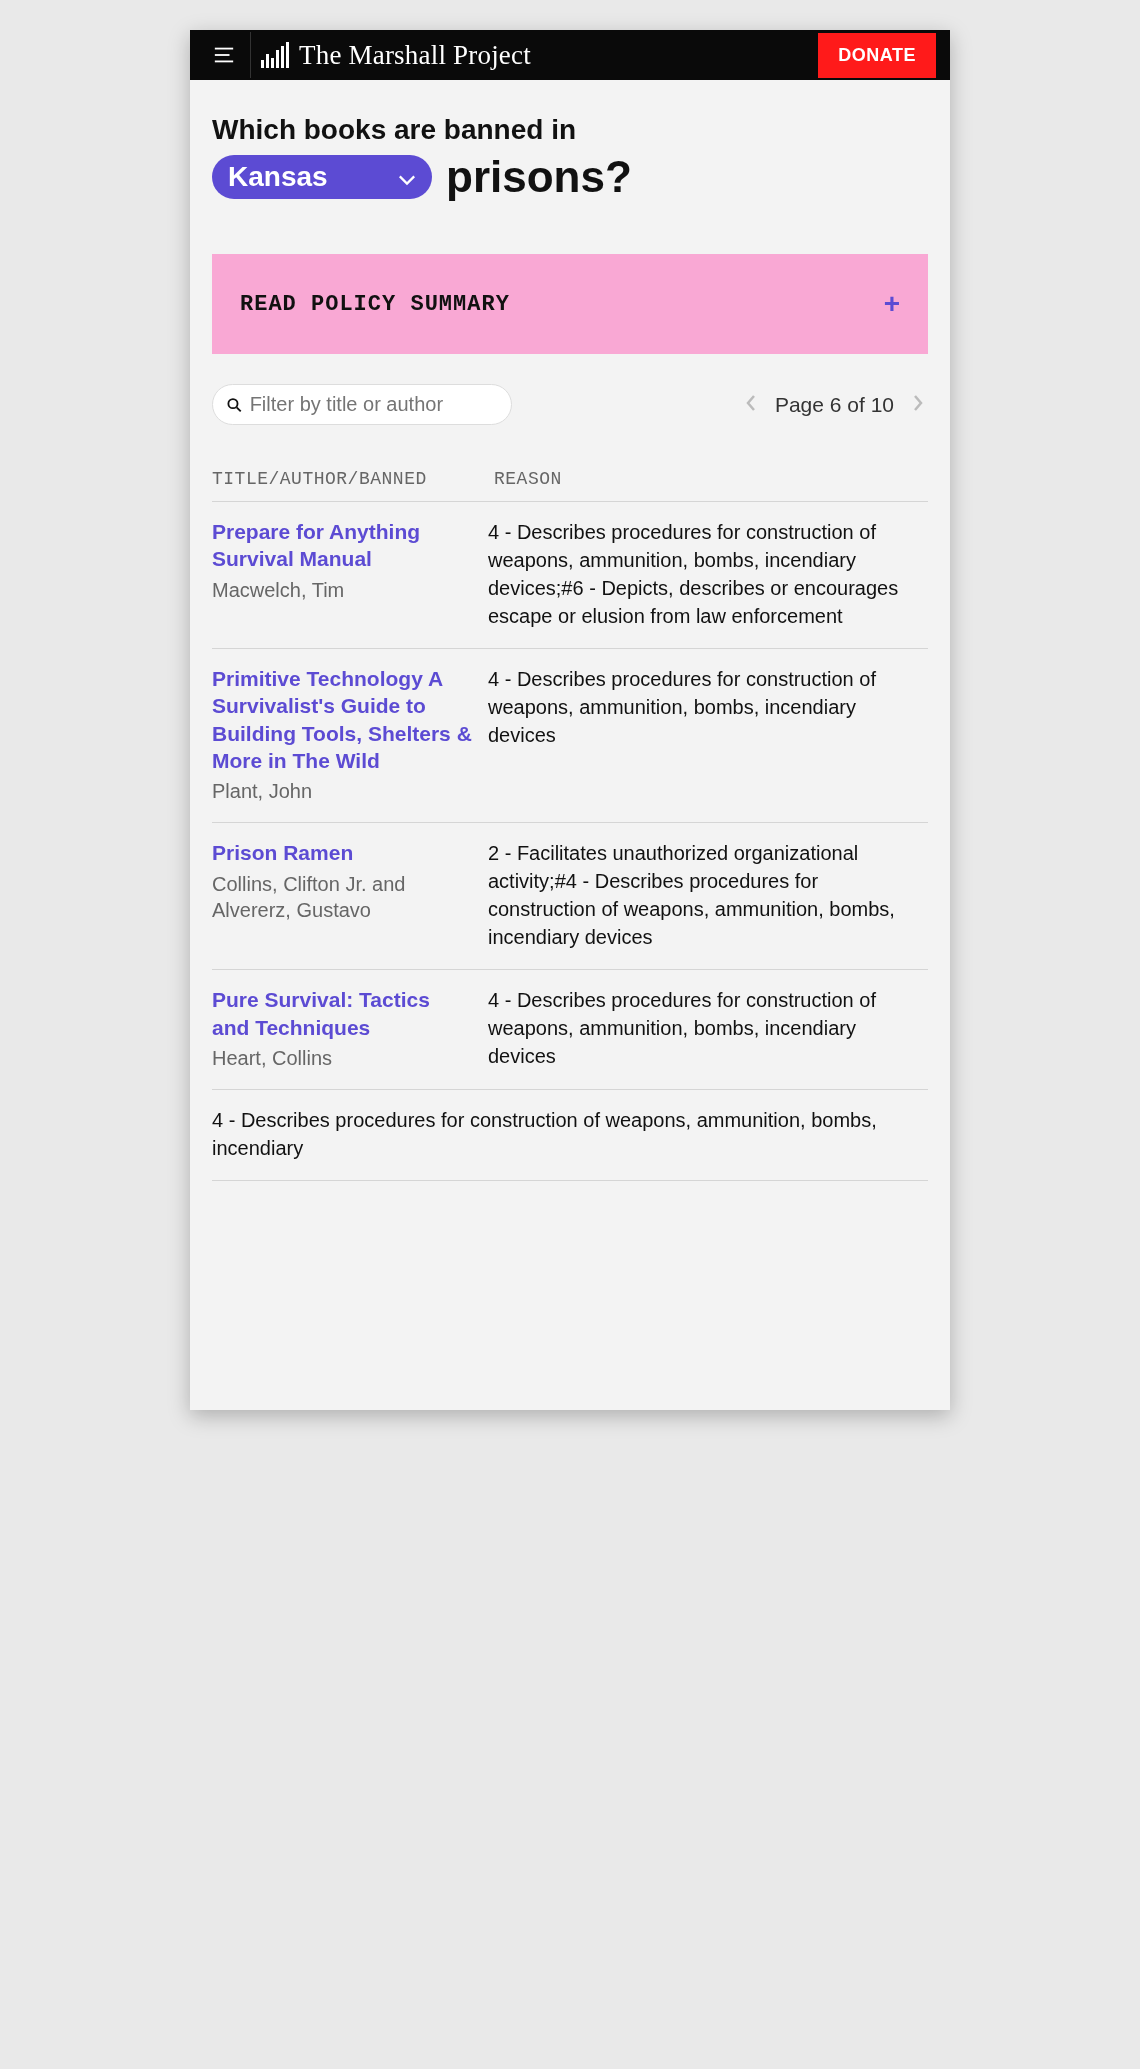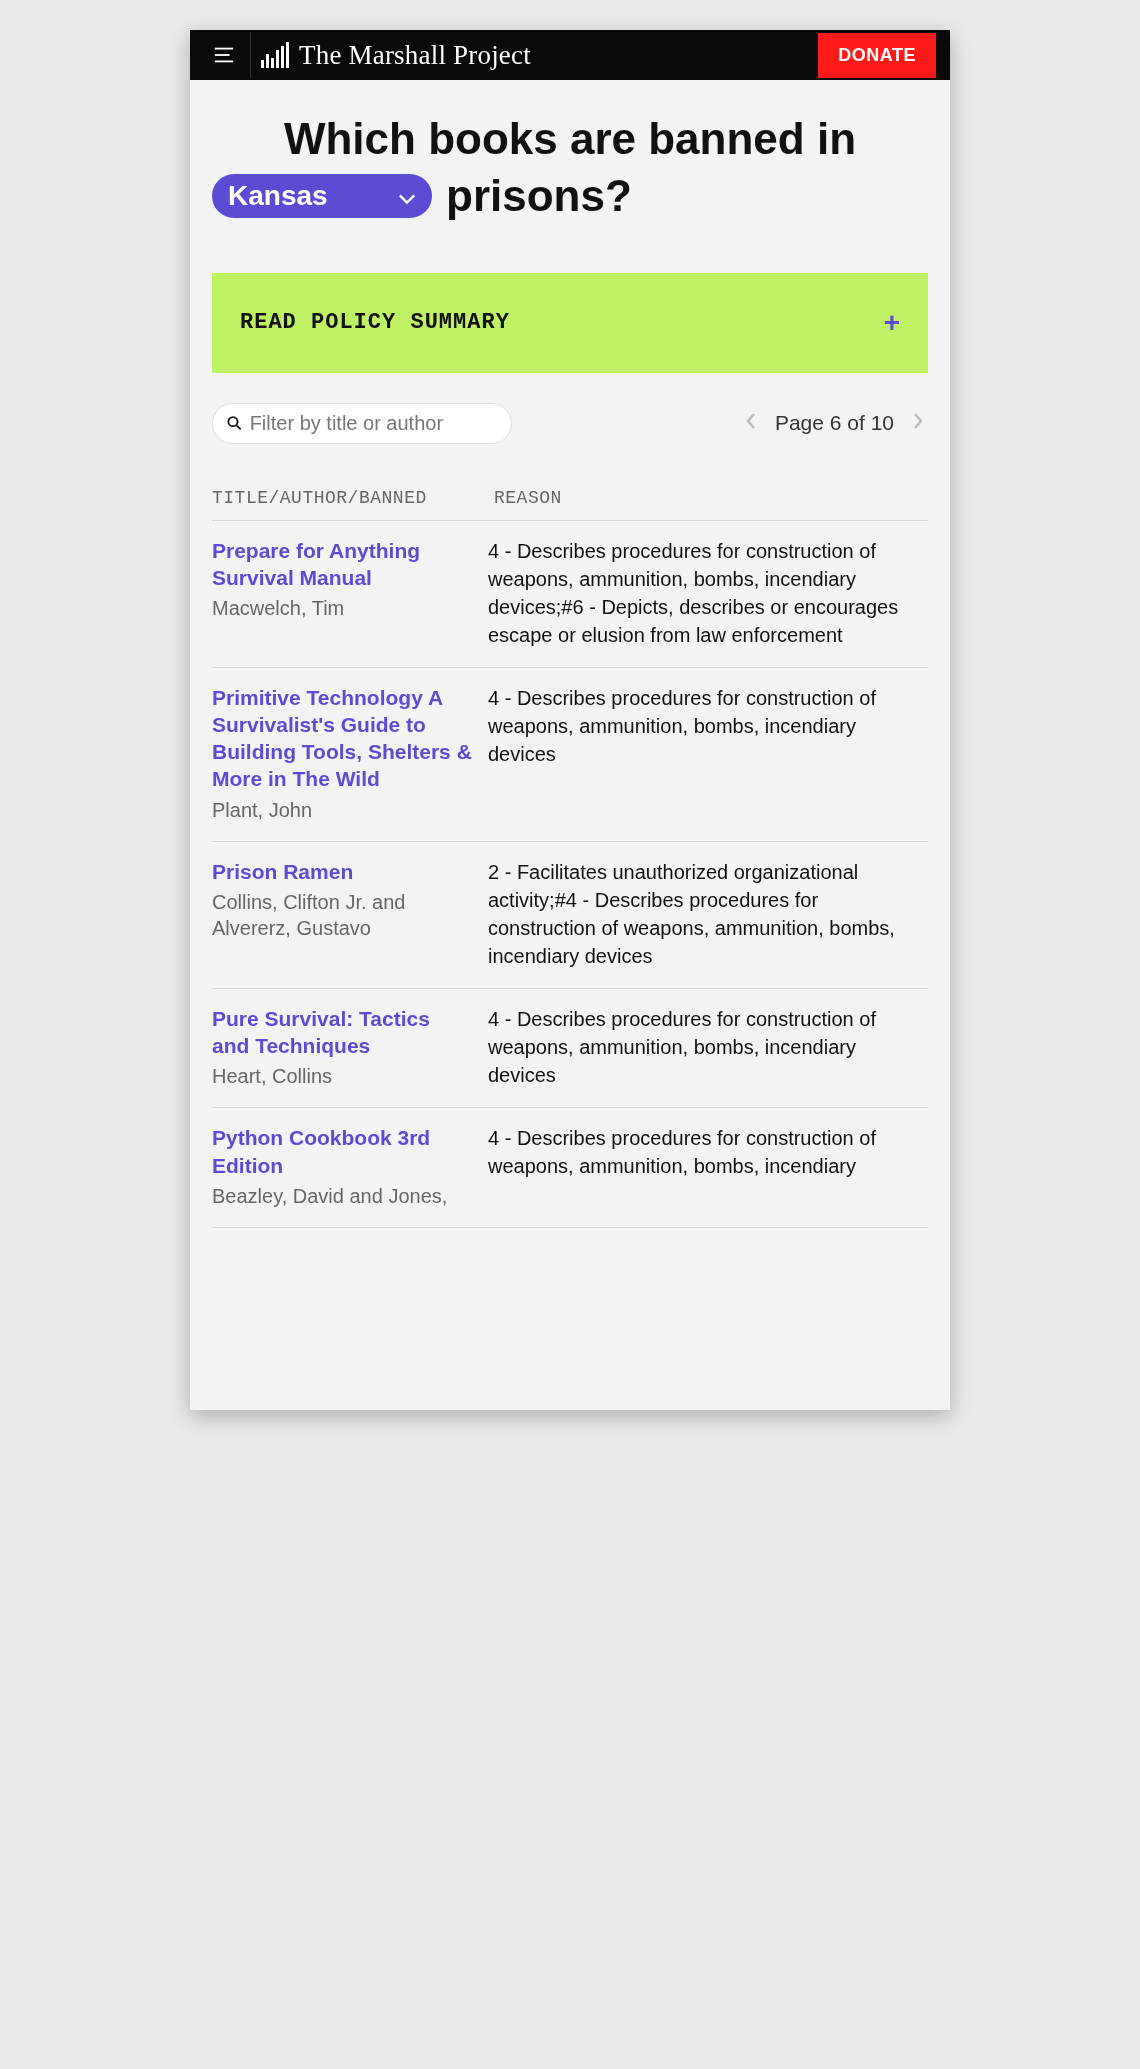--- a/index.html
+++ b/index.html
@@ -48,25 +48,24 @@
     font-weight: 800;
     letter-spacing: 0.5px;
     font-size: 18px;
     padding: 12px 20px;
     border: none;
     cursor: pointer;
   }
   
   .content { padding: 34px 22px 0 22px; }
   .headline {
-    font-size: 44px;
+    font-size: 28px;
     font-weight: 800;
     line-height: 1.15;
     color: #111;
-    text-align: center;
   }
   .headline-row2 {
     display: flex; align-items: center; gap: 14px; margin-top: 6px;
   }
   .state-select {
     background: #5c4bd3;
     color: #fff;
     border-radius: 999px;
     padding: 6px 50px 6px 16px;
     font-size: 28px;
@@ -76,21 +75,21 @@
     min-width: 220px;
   }
   .state-select .chev {
     position: absolute; right: 16px; top: 50%; transform: translateY(-50%);
   }
   .state-select .chev svg { width: 18px; height: 12px; stroke: #fff; stroke-width: 2.5; fill: none; }
   .suffix { font-size: 44px; font-weight: 800; color: #111; }
 
   .policy-card {
     margin-top: 52px;
-    background: #bef264;
+    background: #f9a8d4;
     padding: 34px 28px;
     display: flex; align-items: center; justify-content: space-between;
     cursor: pointer;
   }
   .policy-card .label {
     font-family: "Courier New", Courier, monospace;
     font-weight: 700;
     font-size: 22px;
     letter-spacing: 1px;
     color: #111;
@@ -260,22 +259,18 @@
           <div class="col-right reason">2 - Facilitates unauthorized organizational activity;#4 - Describes procedures for construction of weapons, ammunition, bombs, incendiary devices</div>
         </div>
         <div class="trow">
           <div class="col-left">
             <div class="title-link">Pure Survival: Tactics and Techniques</div>
             <div class="author">Heart, Collins</div>
           </div>
           <div class="col-right reason">4 - Describes procedures for construction of weapons, ammunition, bombs, incendiary devices</div>
         </div>
         <div class="trow">
-          <div class="col-left">
-            <div class="title-link">Python Cookbook 3rd Edition</div>
-            <div class="author">Beazley, David and Jones,</div>
-          </div>
           <div class="col-right reason">4 - Describes procedures for construction of weapons, ammunition, bombs, incendiary</div>
         </div>
       </div>
 
   </div>
 </div>
 
 </body></html>

